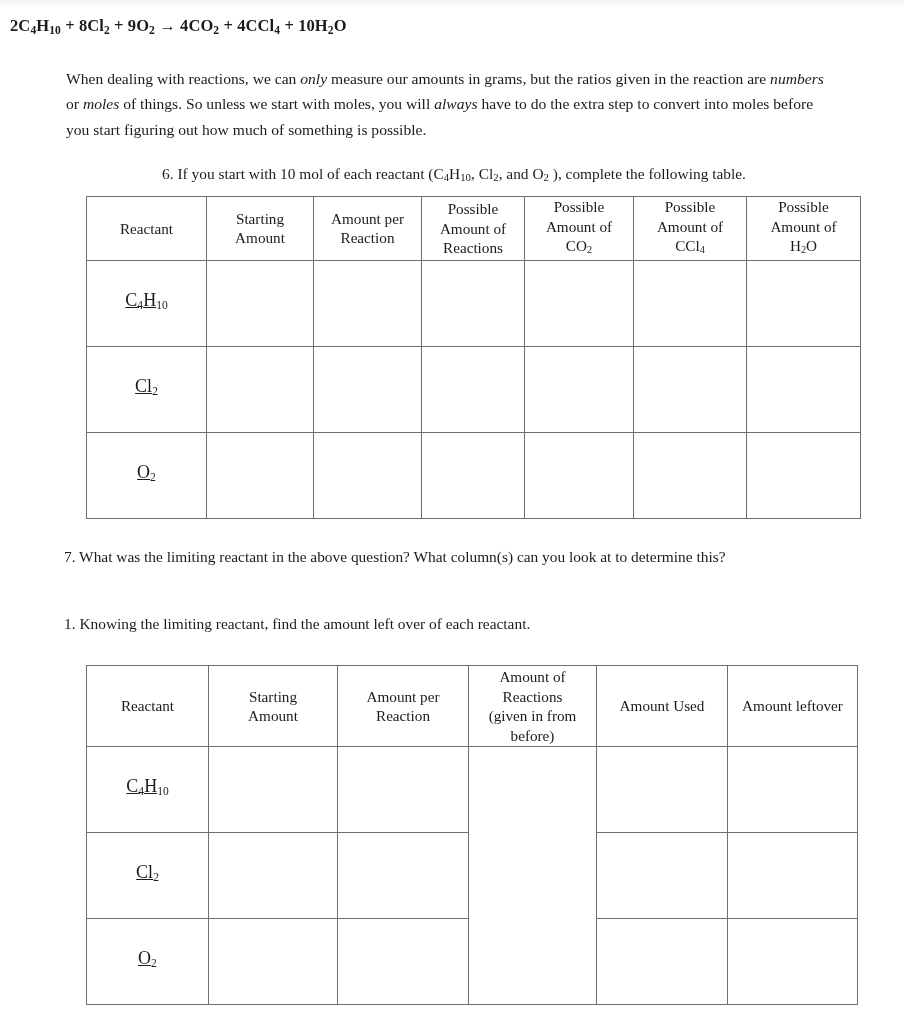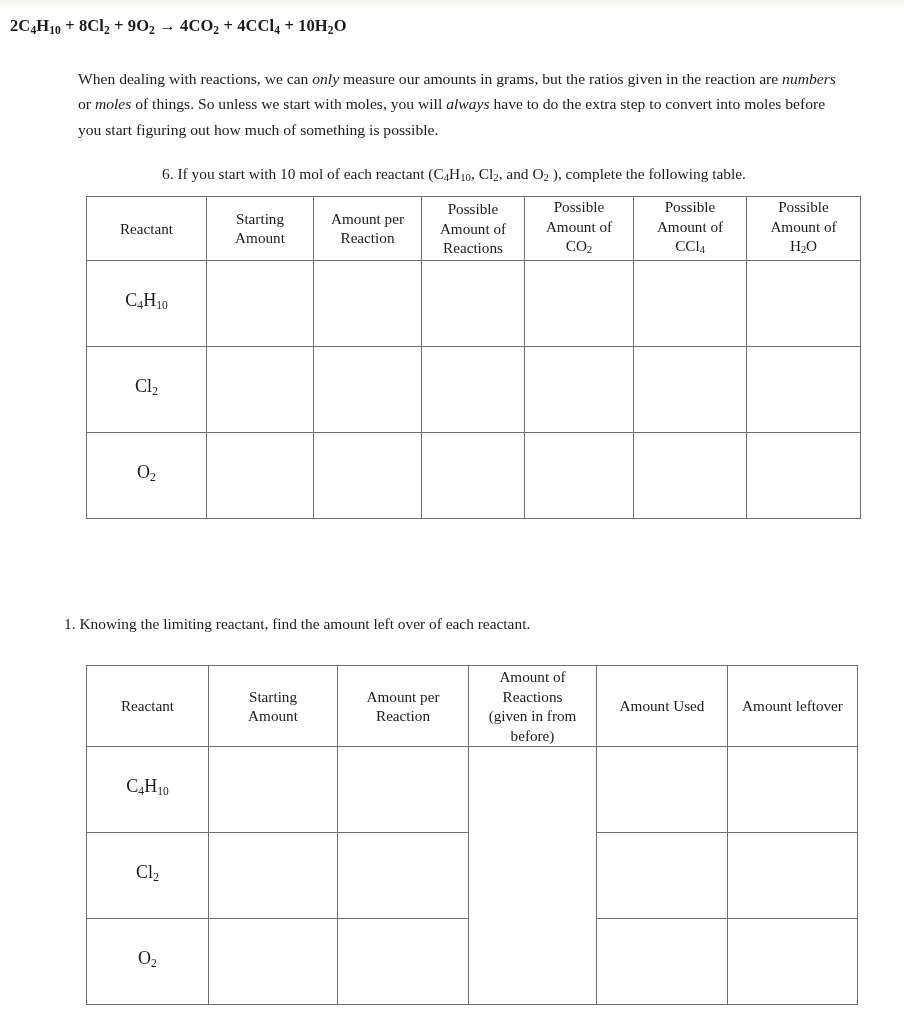--- a/index.html
+++ b/index.html
@@ -40,21 +40,21 @@
     letter-spacing: 0.1px;
     padding-left: 10px;
   }
   .equation sub { font-size: 70%; vertical-align: -0.22em; font-weight: bold; }
   .eq-arrow { font-weight: bold; }
 
   
   .intro {
     position: absolute;
     top: 50px;
-    left: 78px;
+    left: 66px;
     width: 770px;
     font-size: 15.6px;
     line-height: 25.5px;
     text-align: left;
   }
   .intro i { font-style: italic; }
 
   
   .question {
     position: absolute;
@@ -83,20 +83,21 @@
     text-align: center;
   }
   .wtable th { font-weight: normal; }
   .hdr-cell { height: 58px; padding: 3px 2px; }
   .hdr-top { vertical-align: top; padding-top: 6px; }
   .data-cell { height: 85px; }
   .rx-cell {
     text-align: right;
     padding-right: 19px;
     font-size: 18px;
+    text-decoration: underline;
   }
   .rx-cell sub { font-size: 64%; vertical-align: -0.24em; }
   .hdr-cell sub { font-size: 68%; vertical-align: -0.22em; }
 
   
   #table1 { top: 196px; left: 86px; width: 767px; }
   #table1 .c0 { width: 119px; }
   #table1 .c1 { width: 106px; }
   #table1 .c2 { width: 107px; }
   #table1 .c3 { width: 102px; }
@@ -201,20 +202,21 @@
         <td class="data-cell"></td>
         <td class="data-cell"></td>
         <td class="data-cell"></td>
         <td class="data-cell"></td>
         <td class="data-cell"></td>
         <td class="data-cell"></td>
       </tr>
     </tbody>
   </table>
 
+  <div class="question" id="q7">7. What was the limiting reactant in the above question? What column(s) can you look at to determine this?</div>
 
   <div class="question" id="q8">1. Knowing the limiting reactant, find the amount left over of each reactant.</div>
 
   <table class="wtable" id="table2">
     <thead>
       <tr>
         <th class="hdr-cell d0">
           <div>Reactant</div>
         </th>
         <th class="hdr-cell d1">

